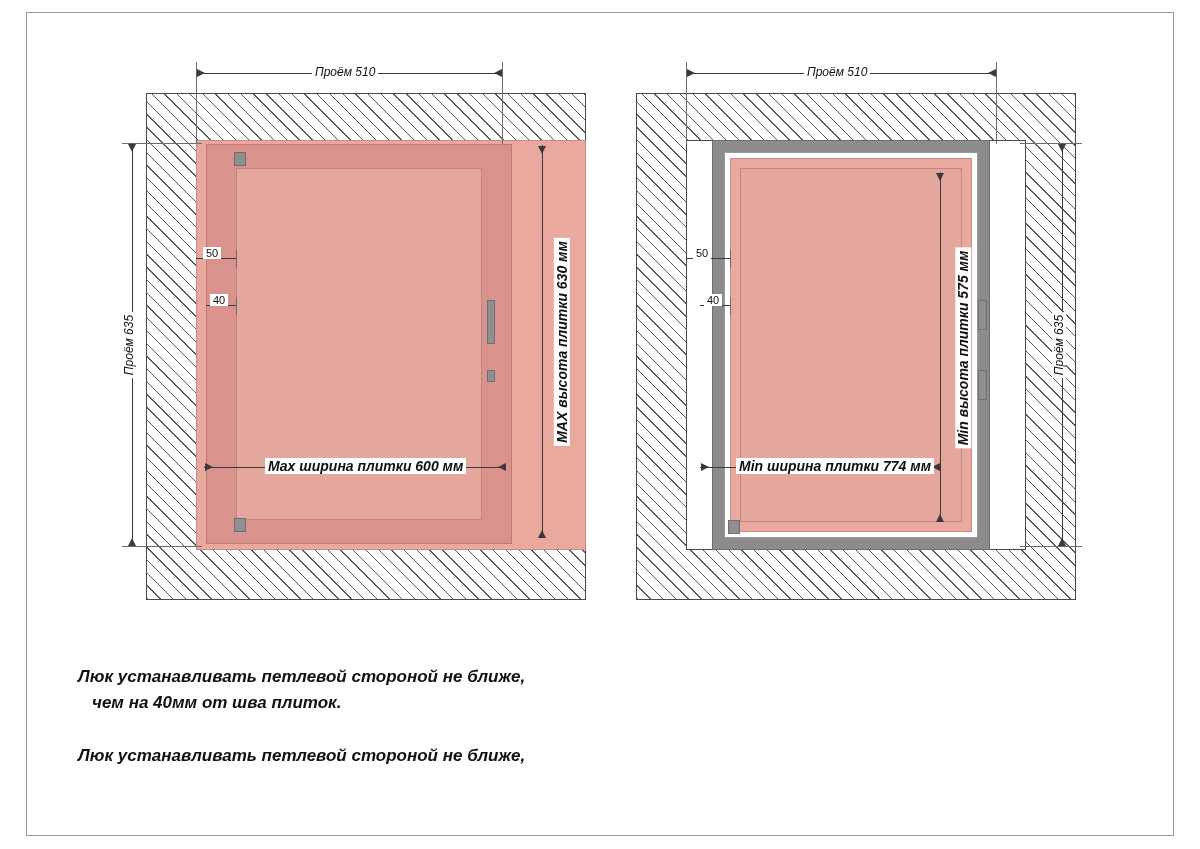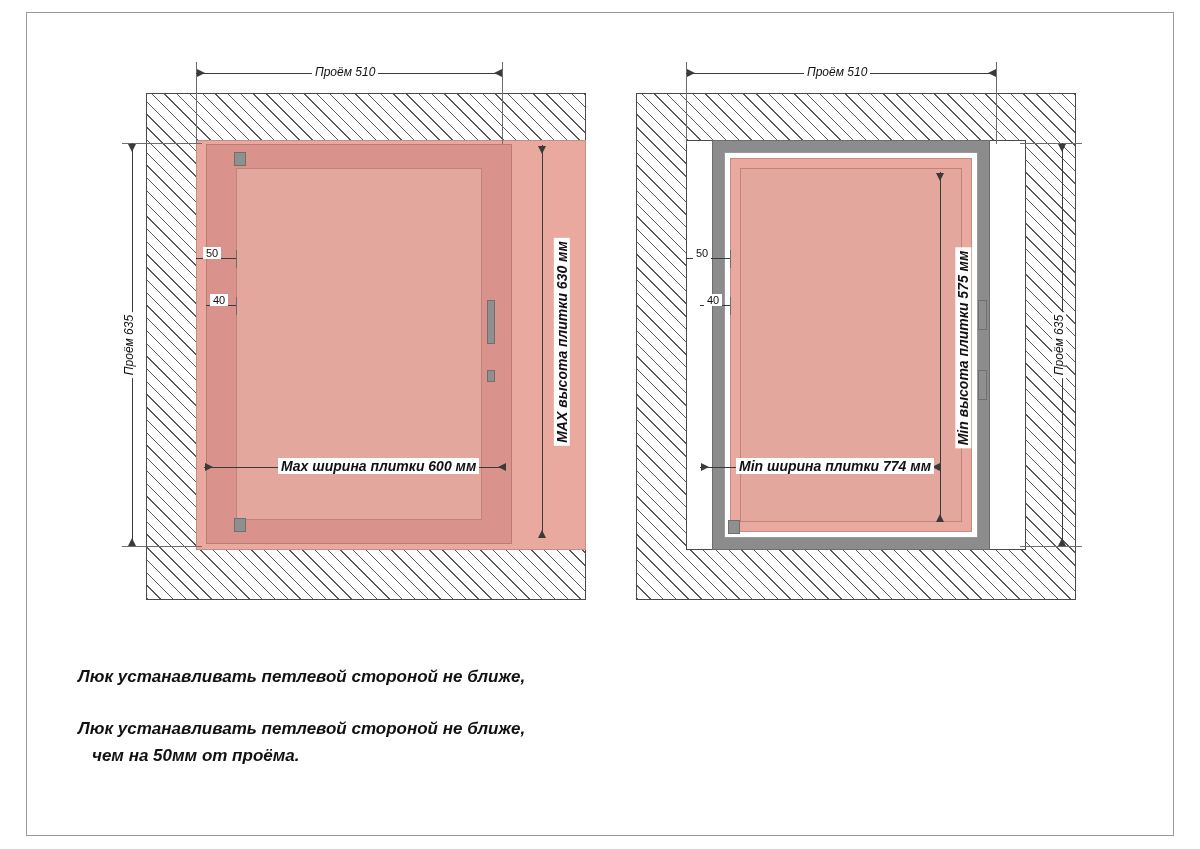--- a/index.html
+++ b/index.html
@@ -190,21 +190,21 @@
     <div class="ext-line-v" style="left:236px; top:250px; height:18px;"></div>
     <div class="dim-label small" style="left:203px; top:247px;">50</div>
 
     <div class="dim-line-h" style="left:206px; top:305px; width:30px;"></div>
     <div class="ext-line-v" style="left:236px; top:297px; height:18px;"></div>
     <div class="dim-label small" style="left:210px; top:294px;">40</div>
 
     <div class="dim-line-h" style="left:204px; top:467px; width:302px;"></div>
     <div class="arrow arrow-right" style="left:205px; top:463px;"></div>
     <div class="arrow arrow-left" style="left:498px; top:463px;"></div>
-    <div class="dim-label bold" style="left:278px; top:458px;">Мах ширина плитки 600 мм</div>
+    <div class="dim-label bold" style="left:265px; top:458px;">Мах ширина плитки 600 мм</div>
 
     <div class="dim-line-v" style="left:542px; top:145px; height:393px;"></div>
     <div class="arrow arrow-down" style="left:538px; top:146px;"></div>
     <div class="arrow arrow-up" style="left:538px; top:530px;"></div>
     <div class="dim-label bold rot-90" style="left:458px; top:334px;">MAX высота плитки 630 мм</div>
   </div>
 
   <div>
 
     <div class="wall" style="left:636px; top:93px; width:440px; height:507px;"></div>
@@ -248,20 +248,20 @@
 
     <div class="dim-line-v" style="left:940px; top:172px; height:350px;"></div>
     <div class="arrow arrow-down" style="left:936px; top:173px;"></div>
     <div class="arrow arrow-up" style="left:936px; top:514px;"></div>
     <div class="dim-label bold rot-90" style="left:863px; top:340px;">Min высота плитки 575 мм</div>
   </div>
 
   <div class="notes">
     <p>
       <span>Люк устанавливать петлевой стороной не ближе,</span>
+      <span class="ind">чем на 40мм от шва плиток.</span>
     </p>
     <p>
       <span>Люк устанавливать петлевой стороной не ближе,</span>
-      <span class="ind">чем на 50мм от проёма.</span>
     </p>
   </div>
 
 </div>
 
 </body></html>

